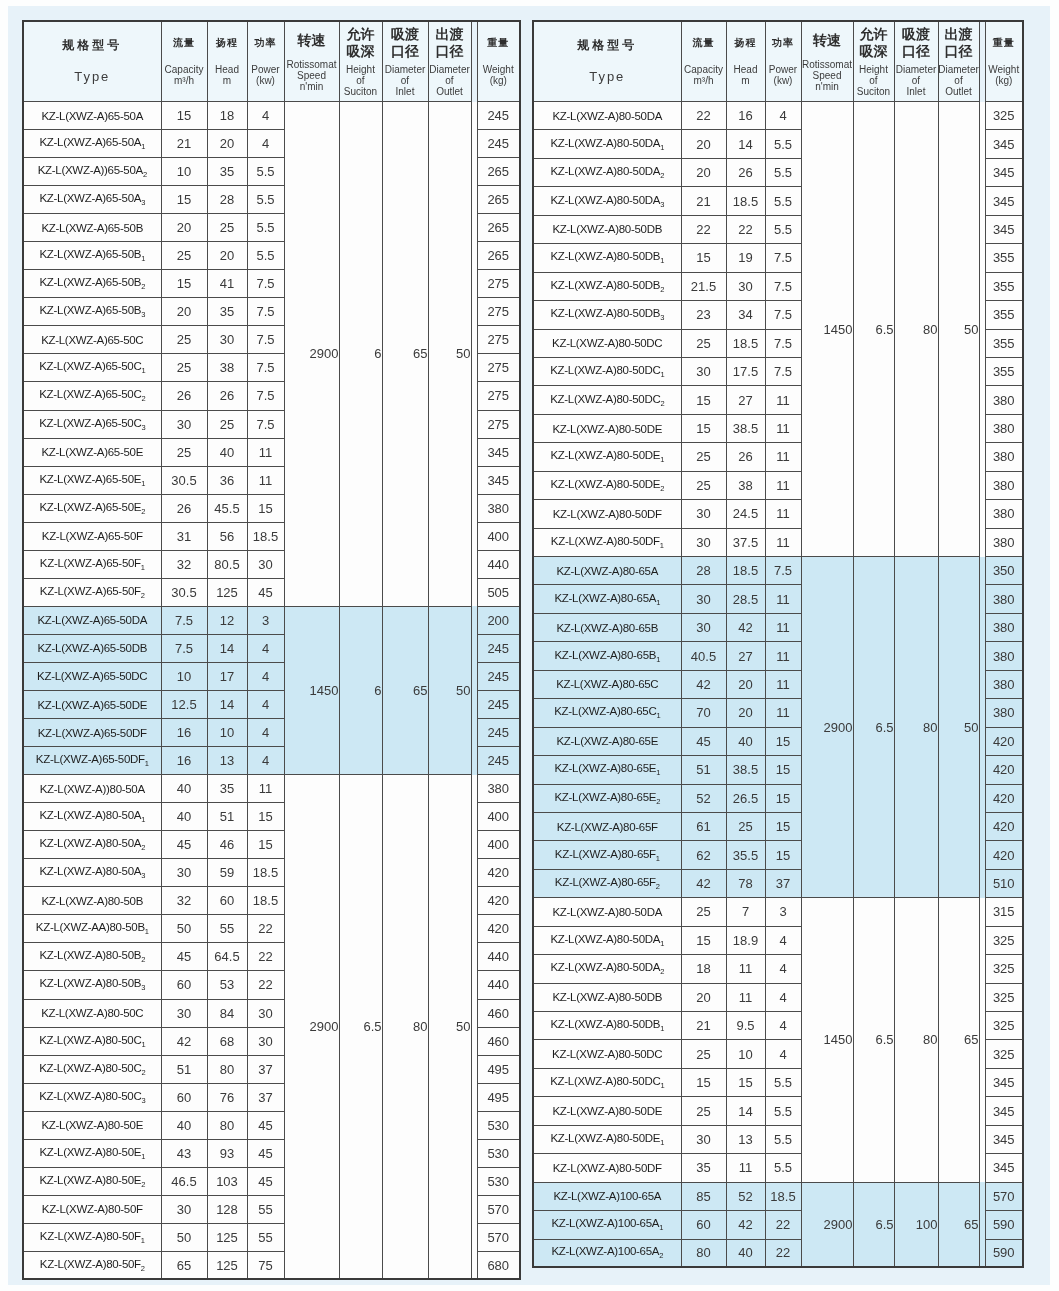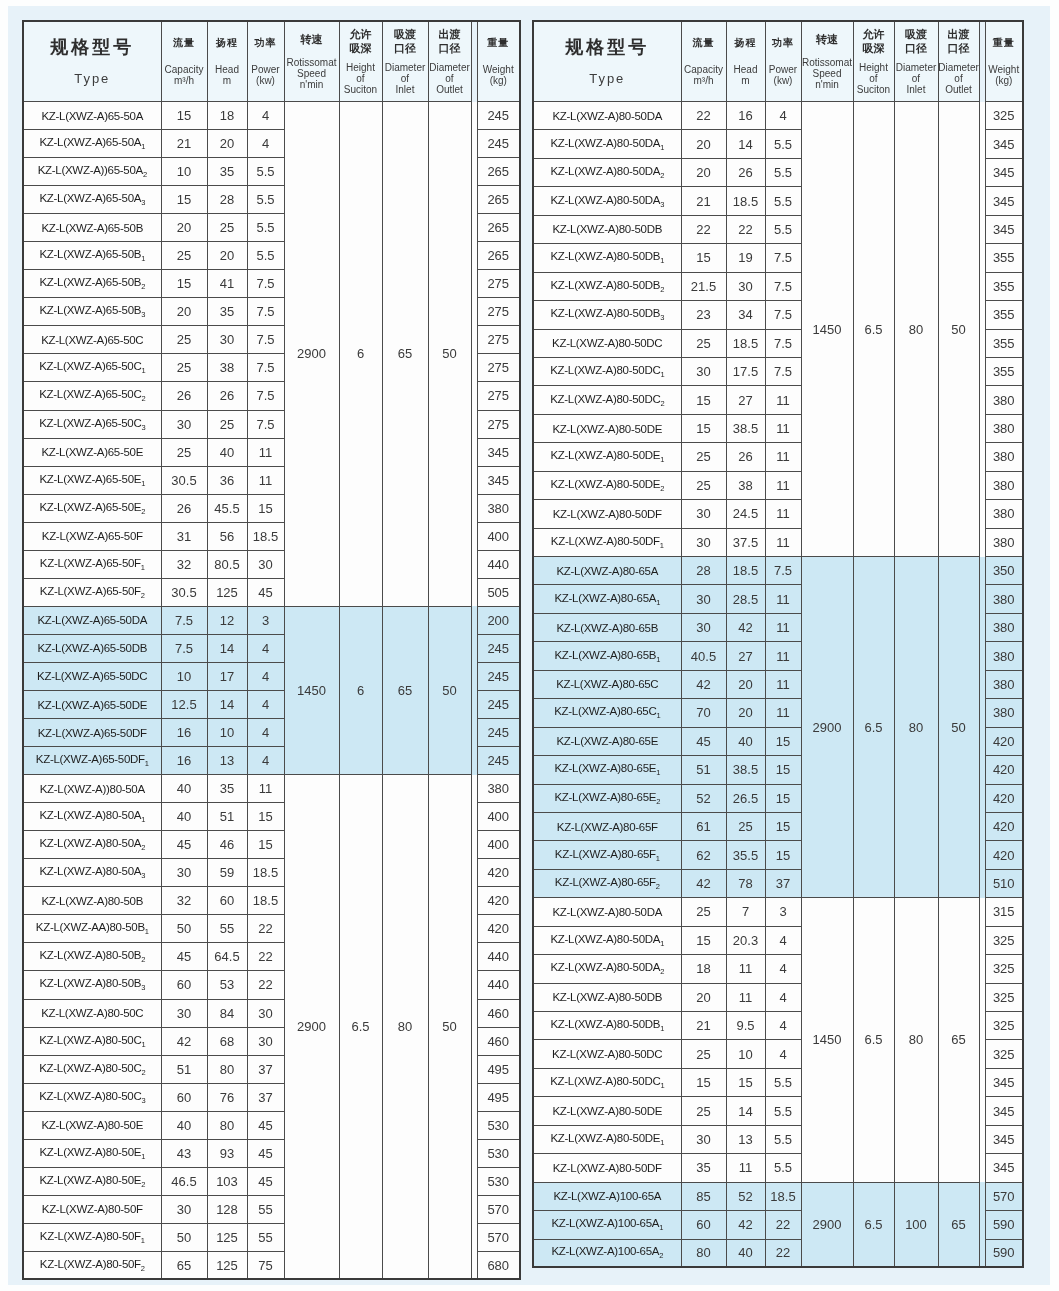--- a/index.html
+++ b/index.html
@@ -13,30 +13,30 @@
   th,td{border:1px solid #4b4b4b;padding:0;background:#fdfdfd;color:#3a3a3a;text-align:center;vertical-align:middle;overflow:hidden;}
   th.spacer,td.spacer{border:none;background:transparent;}
   td.spacer{background:#fdfdfd;}
   thead tr{height:79px;}
   .t-left tbody tr{height:28.05px;}
   .t-right tbody tr{height:28.45px;padding-left:48px;}
   th{background:#eef7fb;font-weight:normal;}
   .th-inner{display:flex;flex-direction:column;justify-content:space-evenly;align-items:center;height:79px;}
   .zh{font-size:10px;font-weight:700;color:#2e2e2e;white-space:pre-line;line-height:1.25;letter-spacing:1px;}
   .en{font-size:10px;color:#3c3c3c;white-space:pre-line;line-height:1.15;}
-  th.sm .zh{font-size:11px;letter-spacing:0;}
+  th.sm .zh{font-size:14px;letter-spacing:0;}
   th.sm .en{font-size:10px;line-height:1.1;}
-  th.type-th .zh{font-size:18px;letter-spacing:3px;}
+  th.type-th .zh{font-size:12px;letter-spacing:3px;}
   th.type-th .en{font-size:13px;letter-spacing:2px;text-align:center;}
   td.model{font-size:11.5px;letter-spacing:-0.3px;color:#1e1e1e;text-align:center;white-space:nowrap;}
   td.model sub{font-size:7.5px;vertical-align:-3px;}
   td.num{font-size:13px;}
   tr.hl td{background:#cde8f4;}
   tr.hl td.spacer{background:#cde8f4;}
-  td.merge{background:#fdfdfd;}
+  td.merge{background:#fdfdfd;text-align:right;}
   tr.hl td.merge{background:#cde8f4;}
 </style>
 </head>
 <body>
 
 <div class="page">
   <div class="panel"></div>
 
   <table class="spec t-left">
     <colgroup>
@@ -805,21 +805,21 @@
           <td class="num merge" rowspan="10">1450</td>
           <td class="num merge" rowspan="10">6.5</td>
           <td class="num merge" rowspan="10">80</td>
           <td class="num merge" rowspan="10">65</td>
           <td class="spacer"></td>
           <td class="num wt">315</td>
         </tr>
         <tr>
           <td class="model">KZ-L(XWZ-A)80-50DA<sub>1</sub></td>
           <td class="num">15</td>
-          <td class="num">20.3</td>
+          <td class="num">18.9</td>
           <td class="num">4</td>
           <td class="spacer"></td>
           <td class="num wt">325</td>
         </tr>
         <tr>
           <td class="model">KZ-L(XWZ-A)80-50DA<sub>2</sub></td>
           <td class="num">18</td>
           <td class="num">11</td>
           <td class="num">4</td>
           <td class="spacer"></td>

